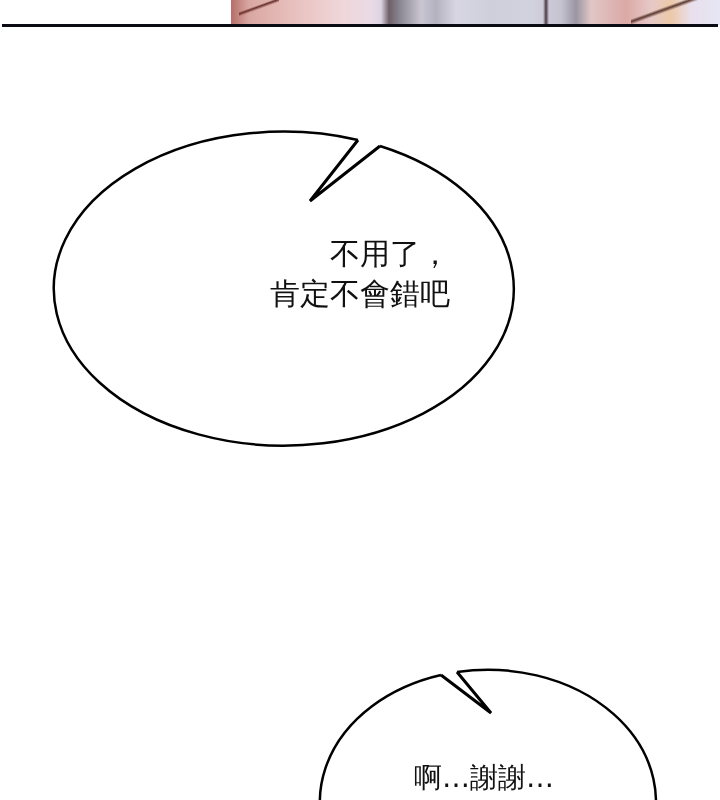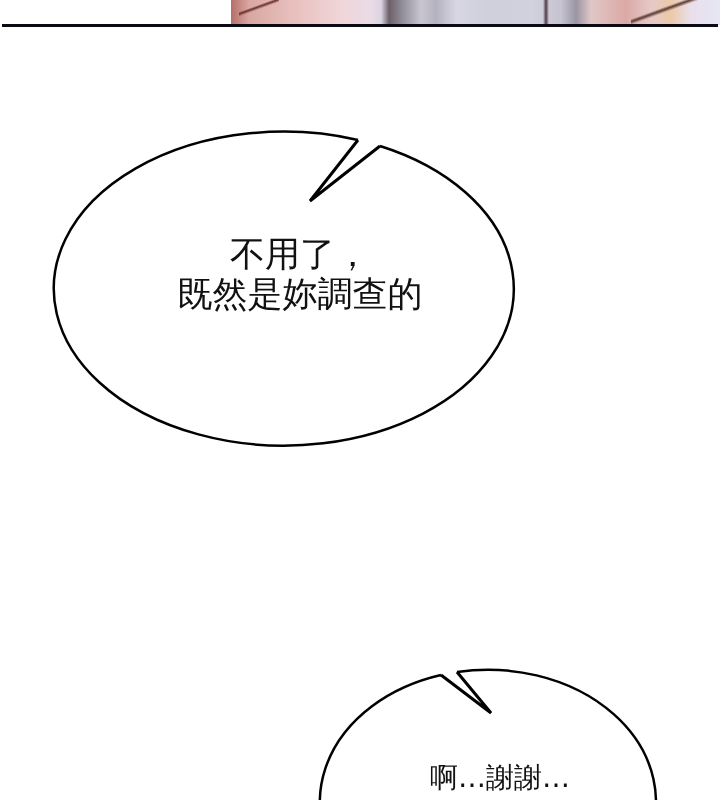--- a/index.html
+++ b/index.html
@@ -8,22 +8,22 @@
   .panel-strip { position:absolute; left:231px; top:0; width:489px; height:25px;
     background: linear-gradient(90deg,
       #b46e68 0px, #d9a7a2 18px, #e7bfbc 60px, #f0d6d8 110px, #e9dbe6 140px,
       #dcd4e2 150px, #6e6068 158px, #8d8a96 170px, #c9c6d2 190px, #b4b2bf 205px,
       #d7d6e2 225px, #cfcfdc 260px, #d2d1de 300px, #c7c4d1 330px, #9a95a3 345px,
       #e0c7c6 360px, #dba9a6 395px, #e6c9c7 420px, #ecc9a8 440px, #e9dfec 460px, #e6e6f4 489px); }
   .panel-strip .streak { position:absolute; top:0; height:25px; }
   .panel-border { position:absolute; left:2px; top:24px; width:716px; height:3px; background:#0b0b14; }
   svg.bubbles { position:absolute; left:0; top:0; }
   .bubble-text { position:absolute; color:#111; text-align:center; white-space:nowrap; }
-  .b1 { left:150px; width:300px; top:234px; font-size:35px; line-height:40px; }
-  .b2 { left:380px; width:240px; top:760px; font-size:28px; line-height:36px; }
+  .b1 { left:150px; width:300px; top:234px; font-size:30px; line-height:40px;text-align:right; }
+  .b2 { left:364px; width:240px; top:760px; font-size:28px; line-height:36px; }
   .line { display:block; }
 </style>
 </head>
 <body>
 
 <div class="panel-strip">
   <div class="streak" style="left:8px;width:40px;background:linear-gradient(160deg,transparent 30%,#6a2f2a 35%,transparent 42%);"></div>
   <div class="streak" style="left:300px;width:30px;background:linear-gradient(90deg,transparent 40%,#4a3a44 50%,transparent 60%);"></div>
   <div class="streak" style="left:400px;width:80px;background:linear-gradient(160deg,transparent 35%,#5c3a30 40%,transparent 46%);"></div>
 </div>
@@ -41,18 +41,18 @@
 
   <g>
     <path d="M 441 675 A 168 132 0 1 0 457 672 Z" fill="#ffffff" stroke="none"></path>
     <path d="M 441 675 L 491 713 L 457 672" fill="#ffffff" stroke="#000" stroke-width="3" stroke-linejoin="miter"></path>
     <path d="M 441 675 A 168 132 0 1 0 457 672" fill="none" stroke="#000" stroke-width="2.5"></path>
   </g>
 </svg>
 
 <div class="bubble-text b1">
   <span class="line">不用了，</span>
-  <span class="line">既然是妳調查的</span>
+  <span class="line">肯定不會錯吧</span>
 </div>
 
 <div class="bubble-text b2">
   <span class="line">啊…謝謝…</span>
 </div>
 
 </body></html>

